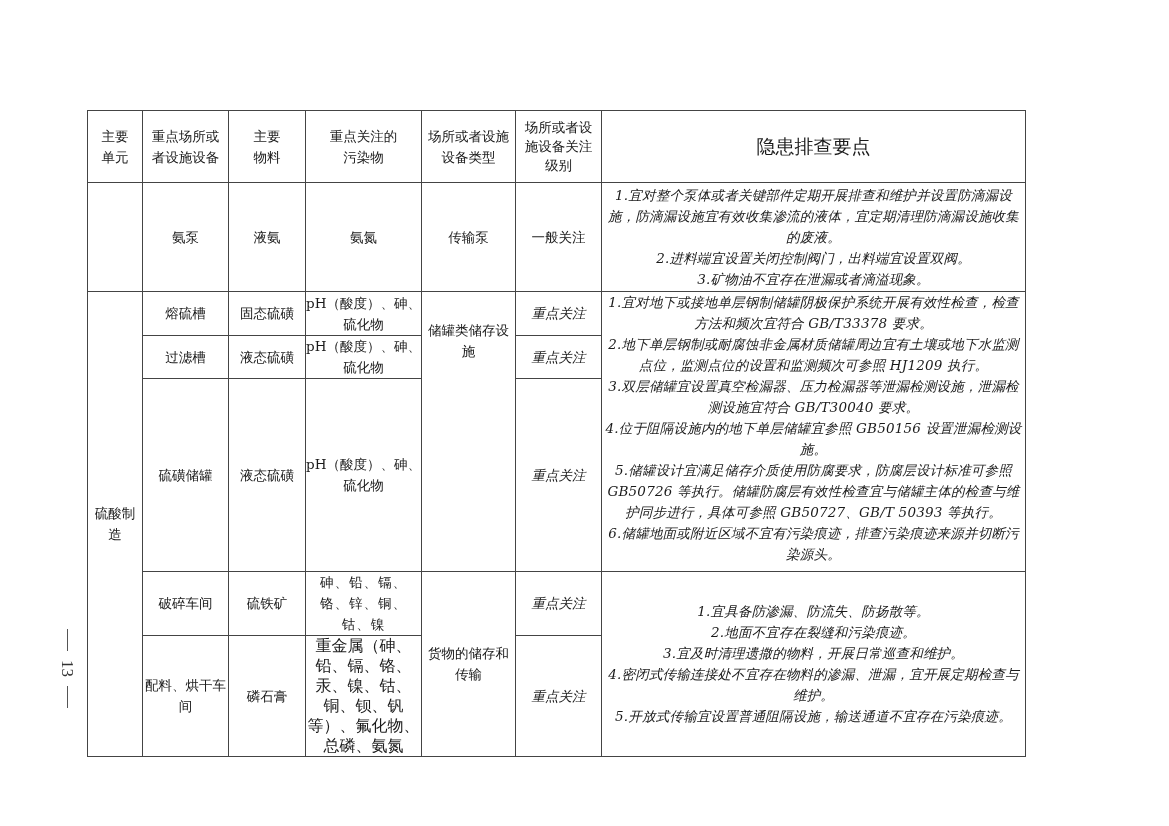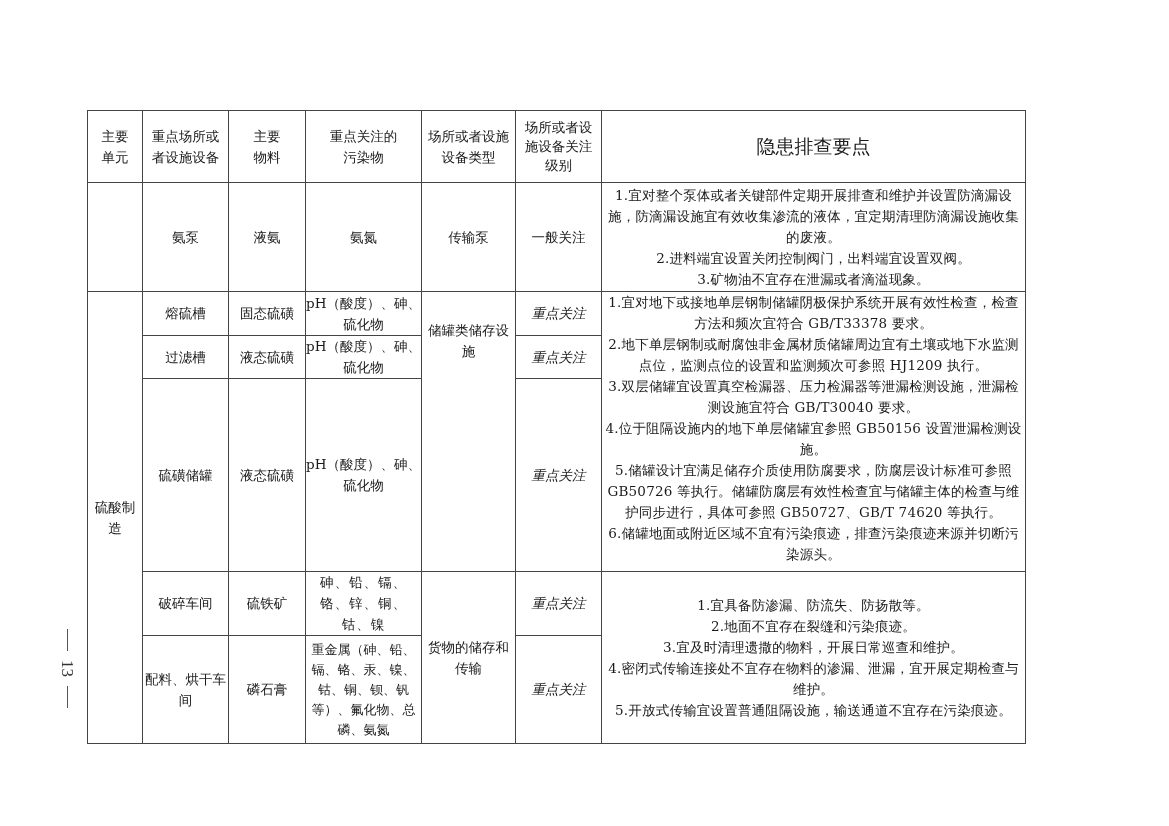--- a/index.html
+++ b/index.html
@@ -18,21 +18,21 @@
       width: 938px;
     }
     table.main td, table.main th {
       border: 1px solid #444; padding: 0; vertical-align: middle; text-align: center;
       font-size: 13.5px; line-height: 21px; font-weight: normal; overflow: hidden;
     }
     th { font-family: "DejaVu Sans", "Liberation Sans", sans-serif; font-size: 13.5px; }
     .hdr-row { height: 72px; }
     .bold { font-family: "DejaVu Sans", sans-serif; font-weight: bold; font-size: 13.5px; font-style: italic; }
     td.left { text-align: left; padding-left: 1px; padding-right: 1px; }
-    td.points { text-align: left; padding: 0 1px; font-size: 13.2px; line-height: 21.5px; letter-spacing: 0.2px; }
+    td.points { text-align: left; padding: 0 1px; font-size: 13.2px; line-height: 21.5px; letter-spacing: 0.2px; font-style: italic; }
     .pt { display: block; }
     .pollutant { text-align: center; }
     .pollutant .p-first { display:block; text-align:right; }
   </style>
 </head>
 <body>
 
 <div class="page-number">
   <div class="dash"></div>
   <div class="num">13</div>
@@ -91,21 +91,21 @@
       <span style="display:block">硫化物</span>
     </td>
     <td rowspan="3" style="white-space:pre-line;vertical-align:top;padding-top:28px">储罐类储存设
 施</td>
     <td class="bold">重点关注</td>
     <td rowspan="3" class="points" style="vertical-align:top">
       <span class="pt">1.宜对地下或接地单层钢制储罐阴极保护系统开展有效性检查，检查方法和频次宜符合 GB/T33378 要求。</span>
       <span class="pt">2.地下单层钢制或耐腐蚀非金属材质储罐周边宜有土壤或地下水监测点位，监测点位的设置和监测频次可参照 HJ1209 执行。</span>
       <span class="pt">3.双层储罐宜设置真空检漏器、压力检漏器等泄漏检测设施，泄漏检测设施宜符合 GB/T30040 要求。</span>
       <span class="pt">4.位于阻隔设施内的地下单层储罐宜参照 GB50156 设置泄漏检测设施。</span>
-      <span class="pt">5.储罐设计宜满足储存介质使用防腐要求，防腐层设计标准可参照 GB50726 等执行。储罐防腐层有效性检查宜与储罐主体的检查与维护同步进行，具体可参照 GB50727、GB/T 74620 等执行。</span>
+      <span class="pt">5.储罐设计宜满足储存介质使用防腐要求，防腐层设计标准可参照 GB50726 等执行。储罐防腐层有效性检查宜与储罐主体的检查与维护同步进行，具体可参照 GB50727、GB/T 50393 等执行。</span>
       <span class="pt">6.储罐地面或附近区域不宜有污染痕迹，排查污染痕迹来源并切断污染源头。</span>
     </td>
   </tr>
   <tr style="height:43px">
     <td>过滤槽</td>
     <td>液态硫磺</td>
     <td class="pollutant">
       <span class="p-first">pH（酸度）、砷、</span>
       <span style="display:block">硫化物</span>
     </td>
@@ -133,17 +133,17 @@
       <span class="pt">2.地面不宜存在裂缝和污染痕迹。</span>
       <span class="pt">3.宜及时清理遗撒的物料，开展日常巡查和维护。</span>
       <span class="pt">4.密闭式传输连接处不宜存在物料的渗漏、泄漏，宜开展定期检查与维护。</span>
       <span class="pt">5.开放式传输宜设置普通阻隔设施，输送通道不宜存在污染痕迹。</span>
     </td>
   </tr>
   <tr style="height:108px">
     <td style="white-space:pre-line">配料、烘干车
 间</td>
     <td>磷石膏</td>
-    <td class="left" style="line-height:20px;font-size:13px">重金属（砷、铅、镉、铬、汞、镍、钴、铜、钡、钒等）、氟化物、总磷、氨氮</td>
+    <td class="left" style="line-height:20px;font-size:16px">重金属（砷、铅、镉、铬、汞、镍、钴、铜、钡、钒等）、氟化物、总磷、氨氮</td>
     <td class="bold">重点关注</td>
   </tr>
 </tbody>
   </table>
 
 </body></html>

